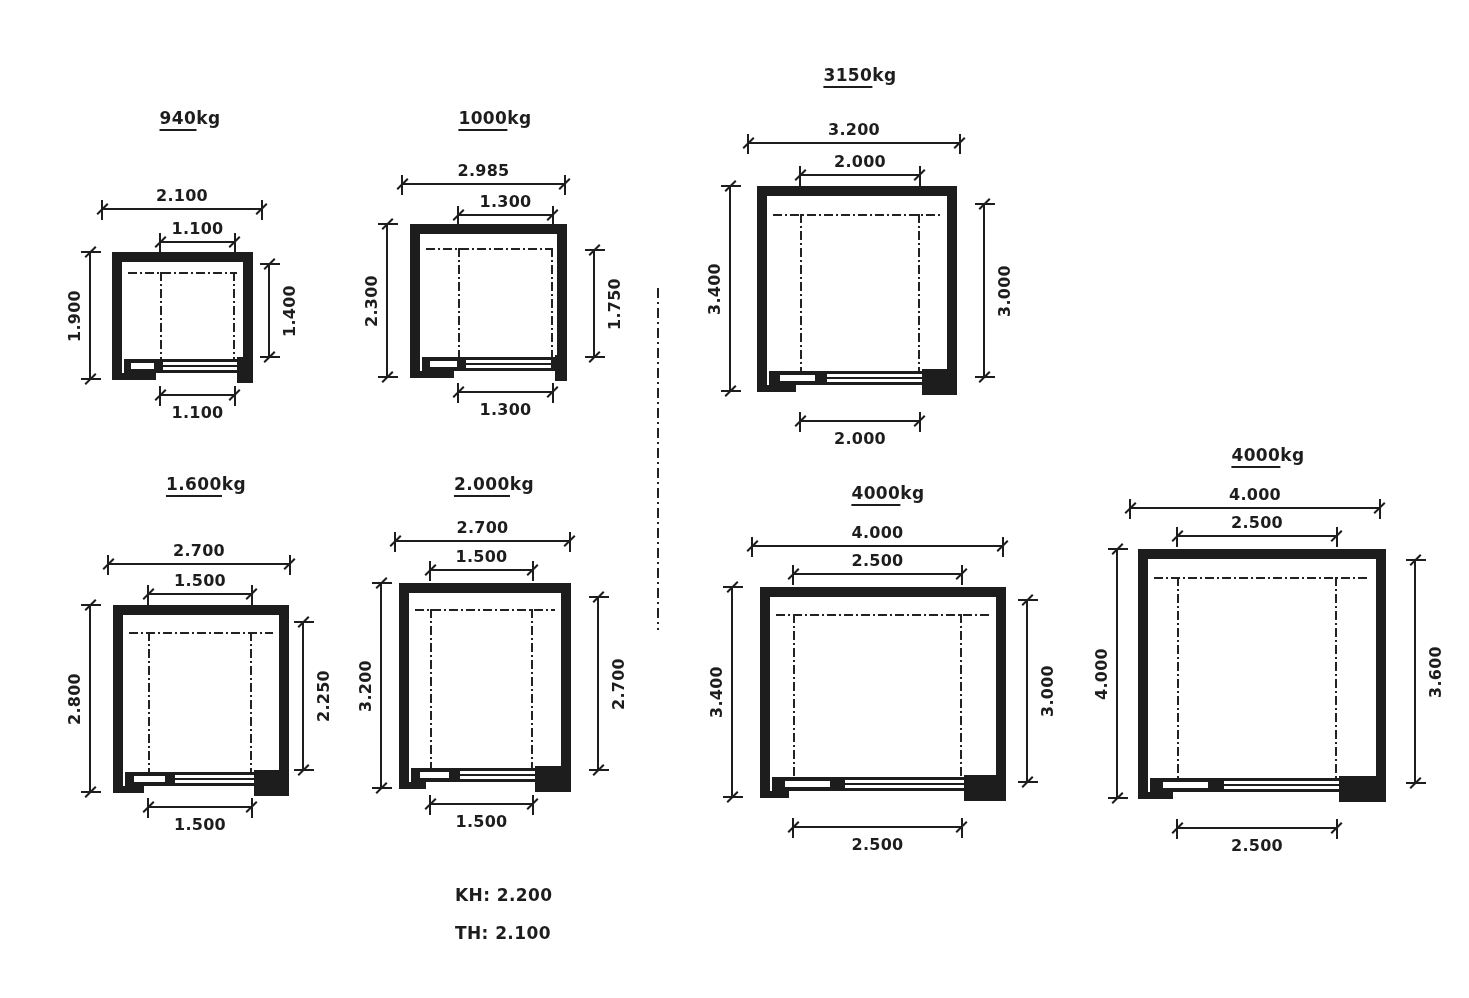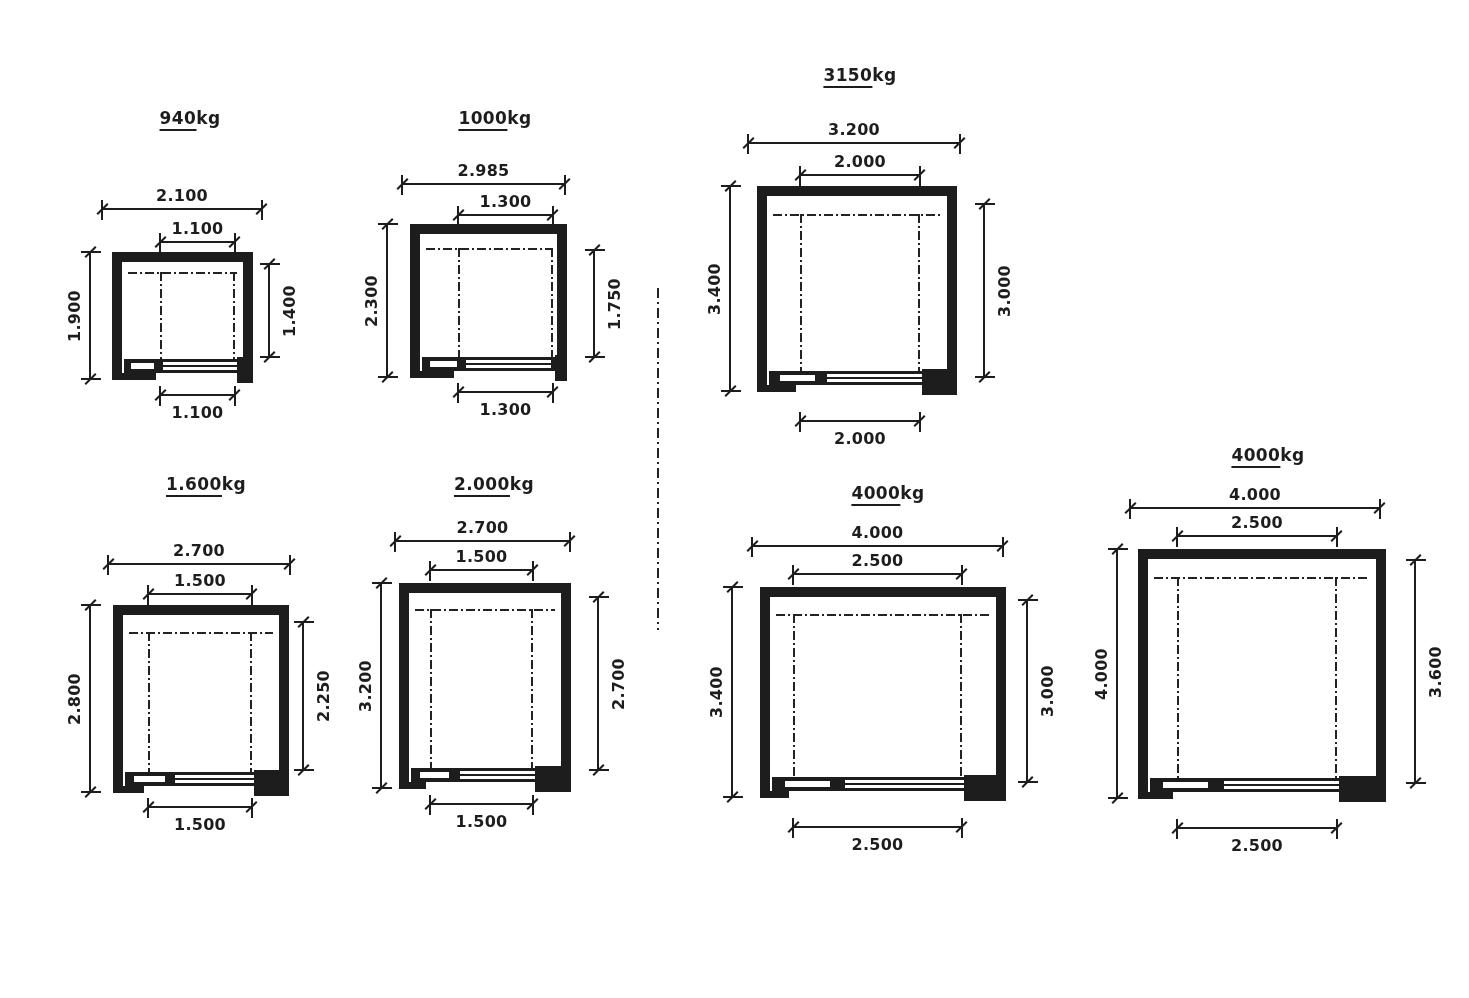--- a/index.html
+++ b/index.html
@@ -396,13 +396,17 @@
             <i class="slot slot-c"></i>
           </div>
           <div class="stub" style="left: -10px; top: 233px; width: 35px; height: 7px;"></div>
           <div class="stub" style="left: 191px; top: 217px; width: 47px; height: 26px;"></div>
         </div>
       </div>
     </div>
 
   <div class="sep" style="left:657px;top:288px;height:342px;"></div>
 
+  <div class="note" style="left:455px;top:885px;">
+    <div class="nline">KH: 2.200</div>
+    <div class="nline">TH: 2.100</div>
+  </div>
 </div>
 
 </body></html>

